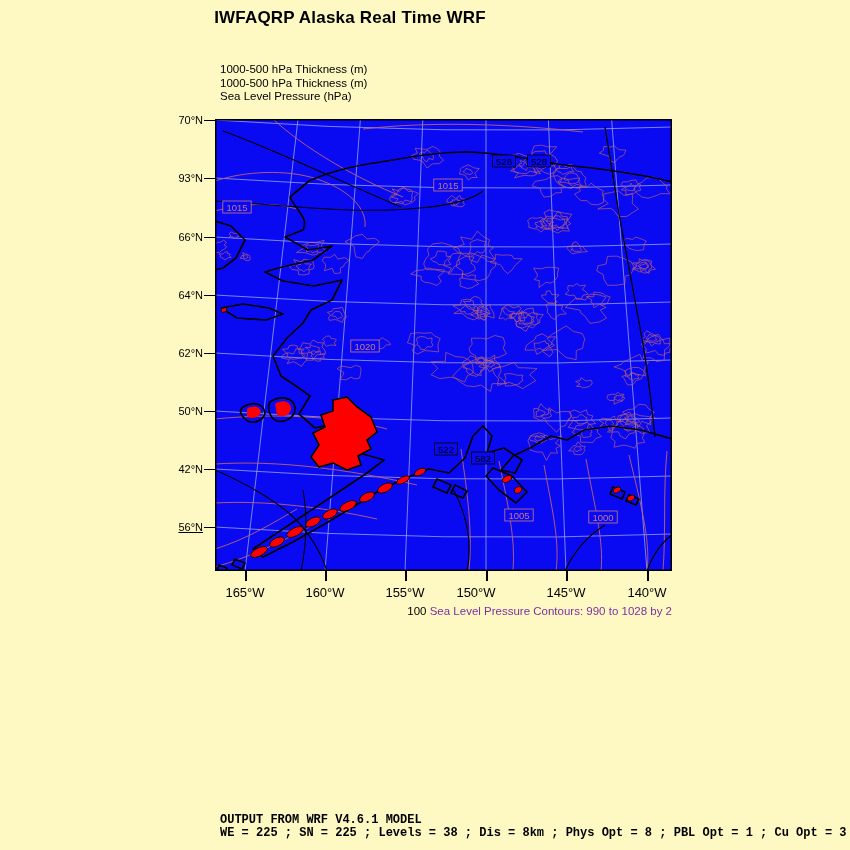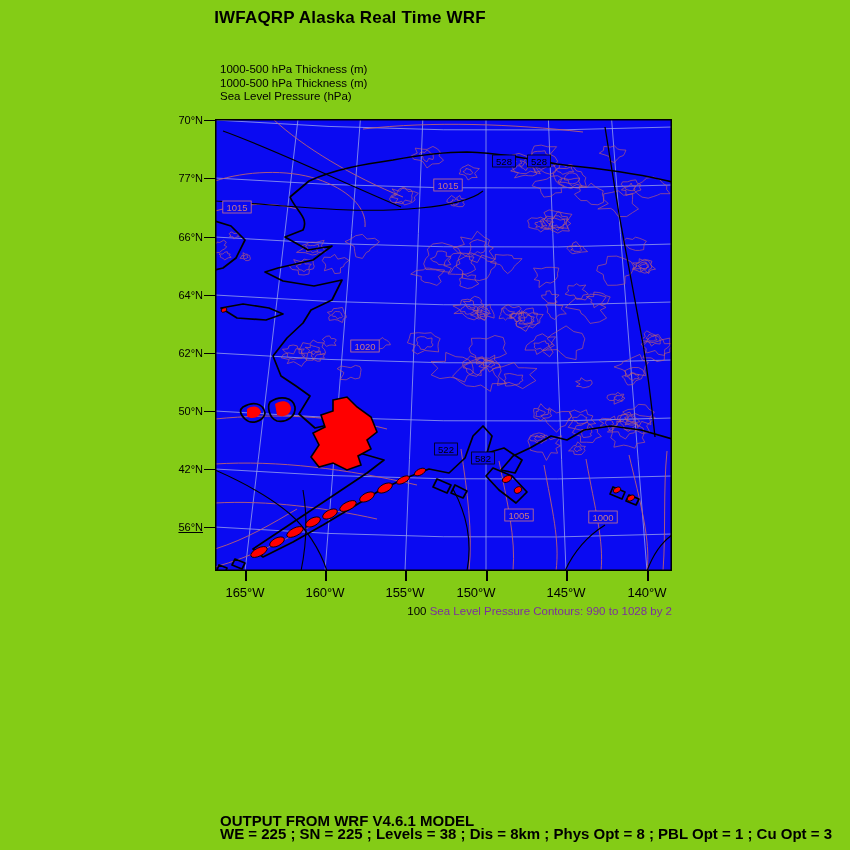--- a/index.html
+++ b/index.html
@@ -1,32 +1,32 @@
 <!DOCTYPE html>
 <html><head>
 <meta charset="utf-8">
 <style>
   html,body{margin:0;padding:0;background:#fff;}
   #canvas{
-    position:relative;width:850px;height:850px;background:#84cc16;
+    position:relative;width:850px;height:850px;background:#fef9c3;
     font-family:"Liberation Sans",sans-serif;color:#000;overflow:hidden;
   }
   .abs{position:absolute;}
   #title{left:170px;top:8px;width:360px;text-align:center;font-size:17px;font-weight:bold;letter-spacing:.2px;}
   #initblock{right:173px;top:10px;text-align:right;font-size:11.5px;font-weight:bold;line-height:14px;}
   #legend{left:220px;top:63px;font-size:11.5px;line-height:13.5px;}
   #mapframe{left:215px;top:119px;width:457px;height:452px;}
   .lat-label{position:absolute;right:647px;width:60px;text-align:right;font-size:11px;transform:translateY(-6px);}
   .lat-tick{position:absolute;left:204px;width:11px;height:1.5px;background:#000;}
   .lon-label{position:absolute;top:585px;width:60px;text-align:center;font-size:13px;transform:translateX(-30px);}
   .lon-tick{position:absolute;top:571px;width:1.5px;height:10px;background:#000;}
   #caption{right:178px;top:605px;font-size:11.5px;text-align:right;white-space:nowrap;}
   #caption .prefix{color:#000;}
   #caption .purple{color:#7d2f9f;}
-  #footer{left:220px;top:814px;font-size:15px;font-weight:bold;line-height:13px;}
+  #footer{left:220px;top:814px;font-size:12px;font-weight:bold;line-height:13px;font-family:Liberation Mono, monospace;}
   svg text{font-family:"Liberation Sans",sans-serif;}
 </style>
 </head>
 <body>
 
 <div id="canvas">
 
   <div class="abs" id="title">IWFAQRP Alaska Real Time WRF</div>
 
 
@@ -288,21 +288,21 @@
           <rect x="256.6" y="333" width="22.799999999999997" height="12" fill="#0a0af2" stroke="#000" stroke-width="0.8"></rect>
           <text x="268" y="342.5" text-anchor="middle" font-size="9.5px" fill="#000">582</text>
         </g>
         <rect x="0.75" y="0.75" width="455.5" height="450.5" fill="none" stroke="#000" stroke-width="1.5"></rect>
       </svg>
   </div>
 
   <div id="axes">
       <div class="lat-label abs" style="top: 120px; text-align: right;">70°N</div>
       <div class="lat-tick abs" style="top: 119.5px;"></div>
-      <div class="lat-label abs" style="top: 178px;">77°N</div>
+      <div class="lat-label abs" style="top: 178px;">93°N</div>
       <div class="lat-tick abs" style="top: 177.5px;"></div>
       <div class="lat-label abs" style="top: 237px;">66°N</div>
       <div class="lat-tick abs" style="top: 236.5px;"></div>
       <div class="lat-label abs" style="top: 295px;">64°N</div>
       <div class="lat-tick abs" style="top: 294.5px;"></div>
       <div class="lat-label abs" style="top: 353px;">62°N</div>
       <div class="lat-tick abs" style="top: 352.5px;"></div>
       <div class="lat-label abs" style="top: 411px;">50°N</div>
       <div class="lat-tick abs" style="top: 410.5px;"></div>
       <div class="lat-label abs" style="top: 469px;">42°N</div>

